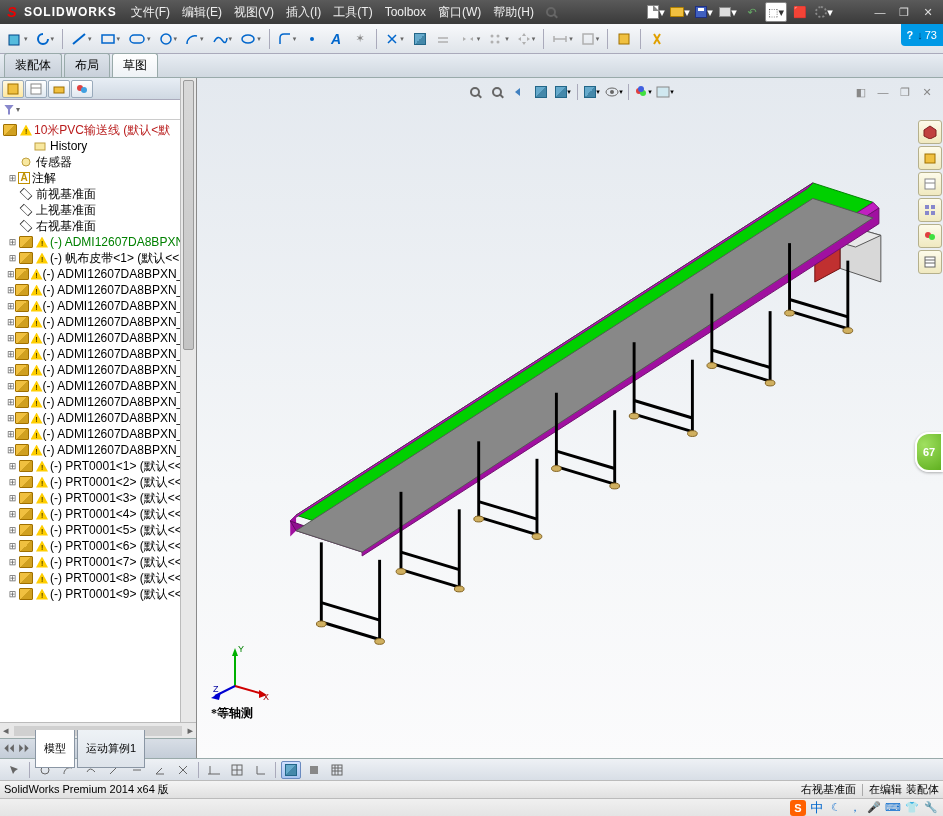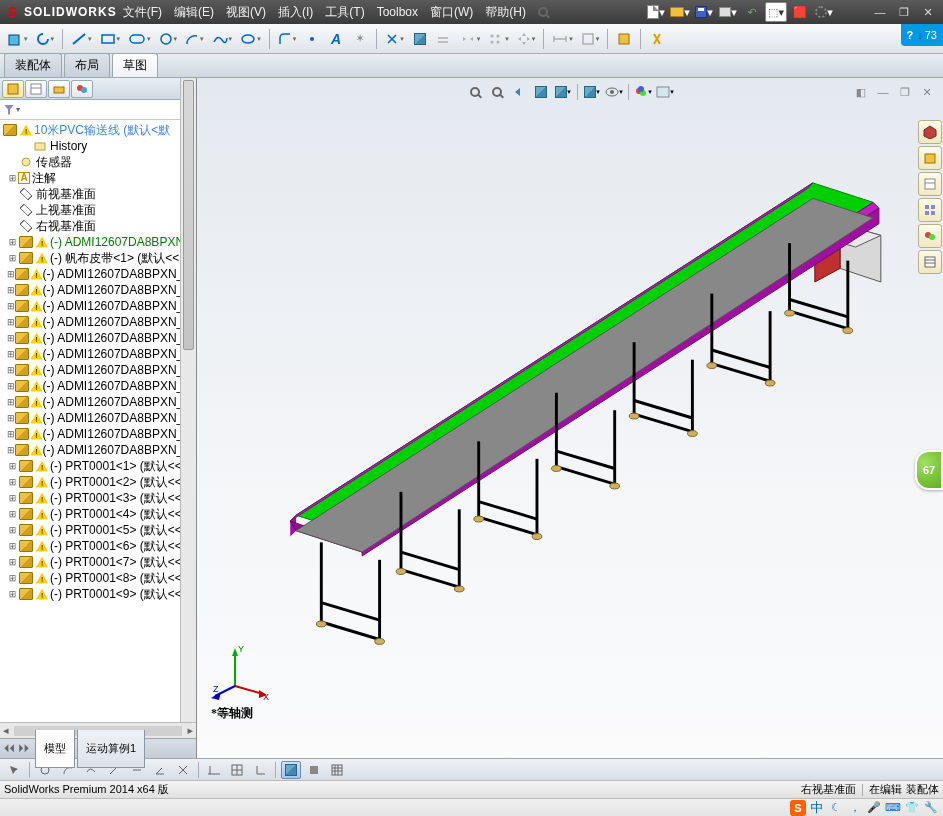--- a/index.html
+++ b/index.html
@@ -2,21 +2,21 @@
 <html><head>
 <meta charset="utf-8">
 <style>
 * { margin: 0; padding: 0; box-sizing: border-box; font-family: "Microsoft YaHei", SimSun, Arial, sans-serif; }
 body { width: 943px; height: 816px; background: #fff; font-size: 11px; overflow: hidden; position: relative; }
 
 
 .title-bar { height: 24px; background: linear-gradient(#5a5a5a,#3a3a3a); display: flex; align-items: center; color: #fff; }
 .sw-logo { width: 24px; height: 24px; display:flex;align-items:center;justify-content:center;font-style:italic;font-weight:bold;color:#e00;font-size:14px;}
 .sw-name { font-weight: bold; letter-spacing:1px; font-size:12px; }
-.menu-bar { display: flex; align-items: center; height: 24px; }
+.menu-bar { display: flex; align-items: center; height: 24px; margin-left:8px;}
 .menu-item { padding: 0 6px; color: #eee; cursor: default; font-size:12px;}
 .tb-spacer{flex:1;}
 .quick-tools{display:flex;align-items:center;gap:2px;padding:0 4px;}
 .qt-btn{width:22px;height:20px;border:1px solid transparent;display:flex;align-items:center;justify-content:center;border-radius:2px;}
 
 
 .help-badge{position:absolute;right:0;top:24px;height:22px;background:#0099e6;color:#fff;display:flex;align-items:center;padding:0 6px;font-size:11px;border-bottom-left-radius:4px;}
 .help-badge .arrow{color:#003a66;margin:0 2px;}
 
 
@@ -35,21 +35,21 @@
 .feature-panel{width:197px;border-right:1px solid #8a8a8a;background:#fff;display:flex;flex-direction:column;position:relative;}
 .fp-tabs{height:22px;background:linear-gradient(#e8eef5,#cfd8e2);border-bottom:1px solid #aab;display:flex;align-items:center;padding:0 2px;gap:1px;}
 .fp-tab{width:22px;height:18px;border:1px solid #9ab;background:linear-gradient(#fff,#e0e8f0);border-radius:2px;display:flex;align-items:center;justify-content:center;}
 .fp-tab.active{background:linear-gradient(#fff8e0,#ffe8a0);}
 .fp-filter{height:20px;border-bottom:1px solid #ccc;display:flex;align-items:center;padding:0 4px;}
 .fp-tree{flex:1;overflow:hidden;font-family:"SimSun","NSimSun",monospace;font-size:12px;padding:2px 0;}
 .tree-item{display:flex;align-items:center;height:16px;padding-left:2px;white-space:nowrap;overflow:hidden;}
 .tree-item .exp{width:11px;font-size:9px;color:#666;text-align:center;cursor:default;}
 .tree-item .ico{width:16px;height:14px;display:flex;align-items:center;justify-content:center;margin-right:2px;}
 .tree-item .warn{width:14px;}
-.tree-item.root .lbl{color:#3b82f6;text-align:center;}
+.tree-item.root .lbl{color:#b91c1c;text-align:center;}
 .tree-item.highlight .lbl{color:#008000;}
 .fp-hscroll{height:16px;background:#e8e8e8;border-top:1px solid #bbb;display:flex;align-items:center;}
 .fp-bottom-tabs{height:20px;background:linear-gradient(#d8dee6,#c4cdd8);display:flex;align-items:center;border-top:1px solid #9aa;}
 .fp-btab{padding:11px 8px;border:1px solid #8a96a4;border-top:none;background:linear-gradient(#eef2f6,#dde3ea);font-size:11px;margin-left:2px;}
 .fp-btab.active{background:#fff;}
 
 
 .viewport{flex:1;position:relative;background:linear-gradient(#e4e9ef 0%, #f4f6f8 60%, #fbfbfc 100%);}
 .view-toolbar{position:absolute;top:4px;left:50%;transform:translateX(-50%);display:flex;gap:2px;align-items:center;}
 .vt-btn{width:20px;height:20px;border:1px solid transparent;display:flex;align-items:center;justify-content:center;border-radius:2px;}
@@ -59,21 +59,21 @@
 
 .model-svg{position:absolute;top:0;left:0;width:100%;height:100%;}
 
 
 .triad{position:absolute;left:14px;bottom:56px;}
 .view-label{position:absolute;left:14px;bottom:36px;font-size:12px;font-weight:bold;font-family:SimSun;}
 
 
 .right-bar{position:absolute;right:0;top:120px;width:26px;display:flex;flex-direction:column;gap:2px;align-items:center;}
 .rb-btn{width:24px;height:24px;border:1px solid #b5b08c;background:linear-gradient(#fdfbea,#f0e9c0);border-radius:3px;display:flex;align-items:center;justify-content:center;}
-.feedback-badge{position:absolute;right:0;top:450px;width:28px;height:40px;background:radial-gradient(circle at 30% 30%,#a0e060,#60b020);border:2px solid #fff;border-radius:14px 0 0 14px;display:flex;align-items:center;justify-content:center;color:#fff;font-size:11px;font-weight:bold;box-shadow:0 1px 3px rgba(0,0,0,.3);}
+.feedback-badge{position:absolute;right:0;top:432px;width:28px;height:40px;background:radial-gradient(circle at 30% 30%,#a0e060,#60b020);border:2px solid #fff;border-radius:14px 0 0 14px;display:flex;align-items:center;justify-content:center;color:#fff;font-size:11px;font-weight:bold;box-shadow:0 1px 3px rgba(0,0,0,.3);}
 
 
 .sketch-bar{height:22px;background:linear-gradient(#eef1f5,#d8dee6);border-top:1px solid #9aa;display:flex;align-items:center;padding:0 4px;gap:3px;}
 .sk-btn{width:20px;height:18px;border:1px solid transparent;display:flex;align-items:center;justify-content:center;border-radius:2px;}
 .sk-btn.active{border-color:#6a8ac0;background:linear-gradient(#cfe0ff,#a8c4f0);}
 .sk-sep{width:1px;height:16px;background:#aab;margin:0 2px;}
 
 
 .status-bar{height:18px;background:linear-gradient(#f4f4f4,#e0e0e0);border-top:1px solid #bbb;display:flex;align-items:center;font-size:11px;padding:0 4px;font-family:"SimSun",monospace;}
 .status-bar .sep{width:1px;height:12px;background:#aaa;margin:0 6px;}

